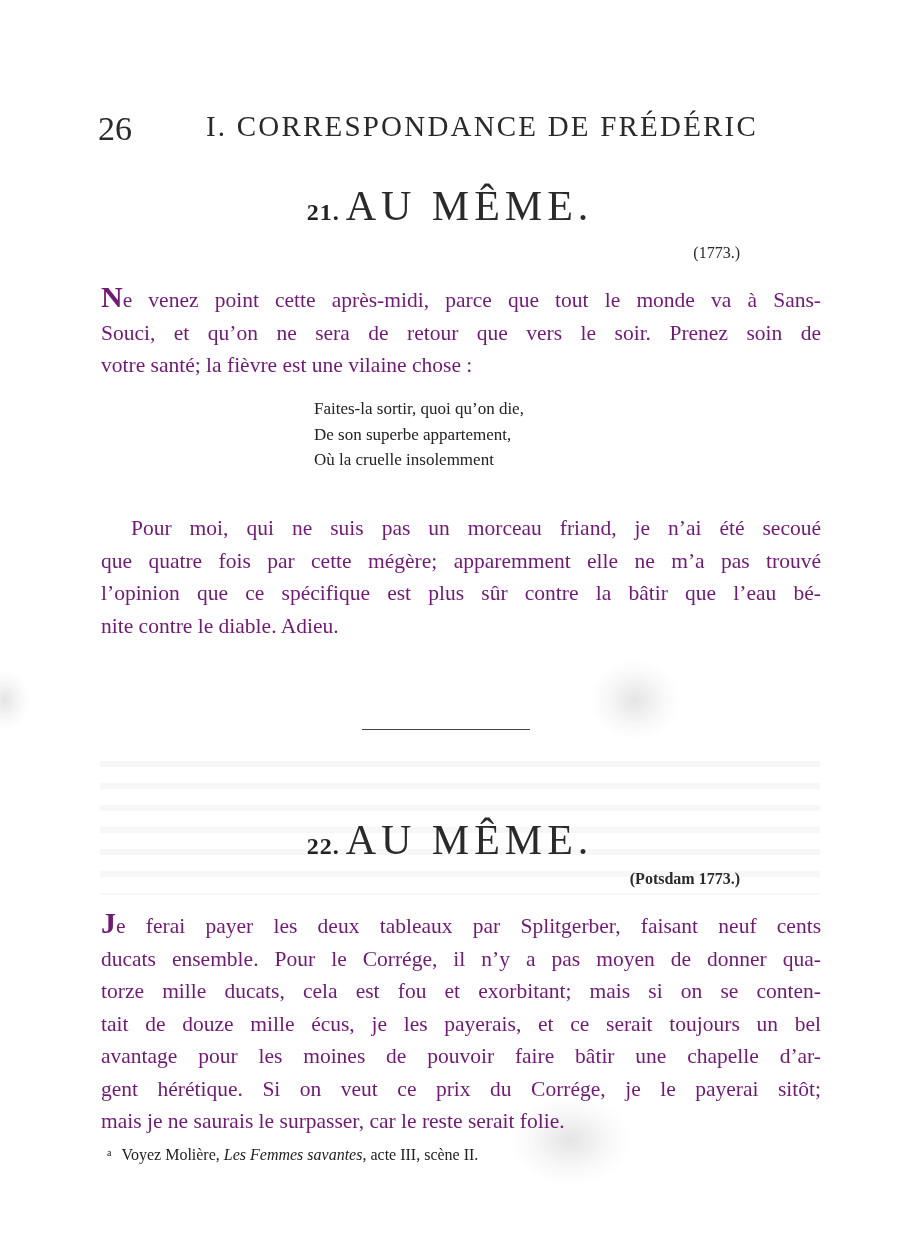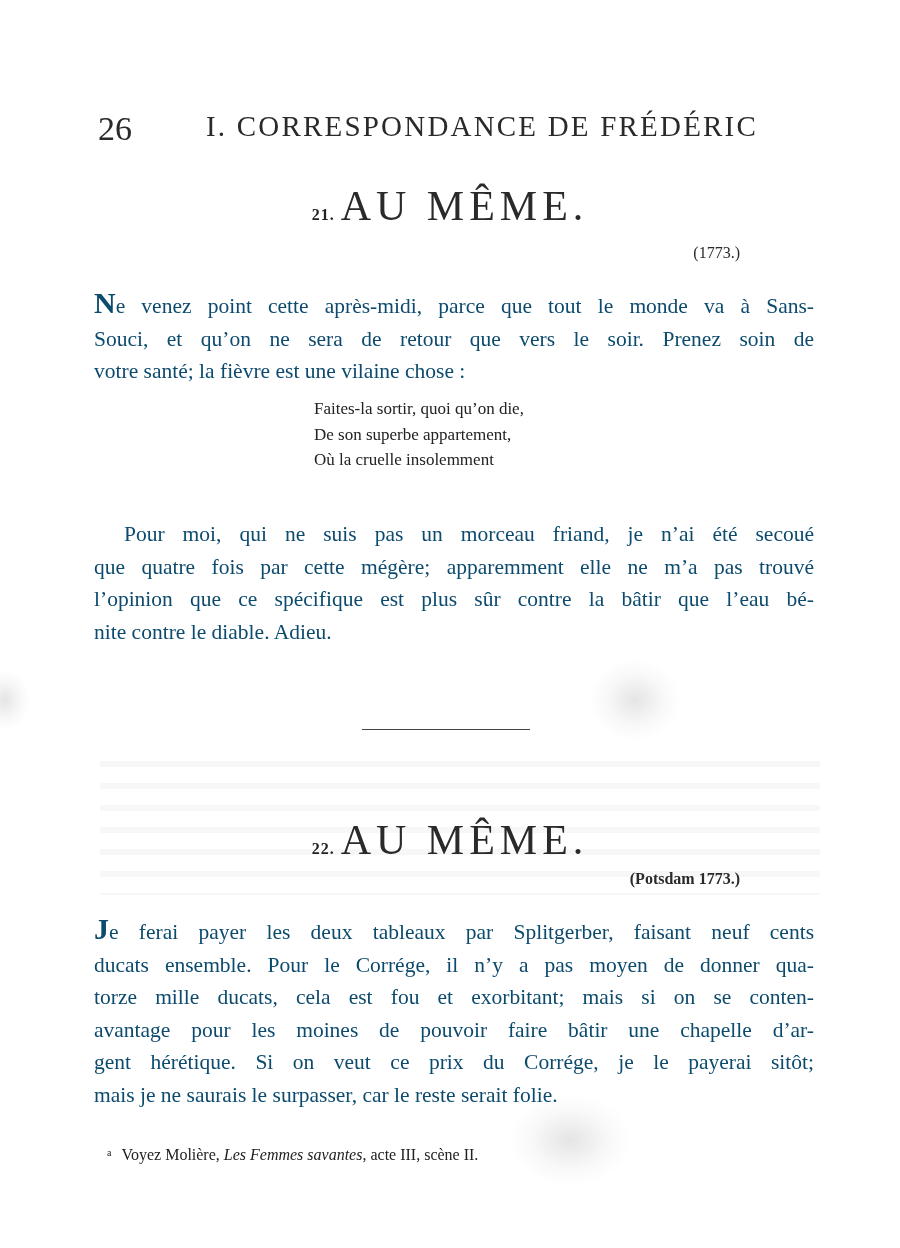--- a/index.html
+++ b/index.html
@@ -55,48 +55,47 @@
       color: #2a2a2a;
       white-space: nowrap;
     }
     .letter-heading {
       position: absolute;
       left: 0; width: 900px;
       text-align: center;
       white-space: nowrap;
     }
     .letter-heading .num {
-      font-size: 16px;
+      font-size: 24px;
       font-weight: bold;
       letter-spacing: 1px;
       margin-right: 2px;
       color: #222;
     }
     .letter-heading .title {
       font-size: 42px;
       letter-spacing: 5px;
       color: #2a2a2a;
     }
     .dateline {
       position: absolute;
       right: 160px;
       font-size: 16px;
       color: #2a2a2a;
       white-space: nowrap;
     }
     .dateline.bold { font-weight: bold; }
     .para {
       position: absolute;
-      left: 94px;
+      left: 101px;
       width: 720px;
       font-size: 21.5px;
       line-height: 32.5px;
       text-align: justify;
-      color: #0c4a6e;
-      margin-top: 6px;
+      color: #701a75;
     }
     .para .line {
       display: block;
       text-align: justify;
       text-align-last: justify;
       white-space: nowrap;
     }
     .para .line.last {
       text-align-last: left;
     }
@@ -190,20 +189,21 @@
   <div class="letter-heading" style="top:816px;">
     <span class="num">22.</span>
     <span class="title">AU MÊME.</span>
   </div>
   <div class="dateline bold" style="top:870px;">(Potsdam 1773.)</div>
 
   <div class="para" style="top:910px;">
     <span class="line"><span class="dropcap">J</span><span>e ferai payer les deux tableaux par Splitgerber, faisant neuf cents</span></span>
     <span class="line">ducats ensemble. Pour le Corrége, il n’y a pas moyen de donner qua-</span>
     <span class="line">torze mille ducats, cela est fou et exorbitant; mais si on se conten-</span>
+    <span class="line">tait de douze mille écus, je les payerais, et ce serait toujours un bel</span>
     <span class="line">avantage pour les moines de pouvoir faire bâtir une chapelle d’ar-</span>
     <span class="line">gent hérétique. Si on veut ce prix du Corrége, je le payerai sitôt;</span>
     <span class="line last">mais je ne saurais le surpasser, car le reste serait folie.</span>
   </div>
 
   <div class="footnote">
     <span class="mark">a</span><span>Voyez Molière, </span><em>Les Femmes savantes</em><span>, acte III, scène II.</span>
   </div>
 
 </div>

